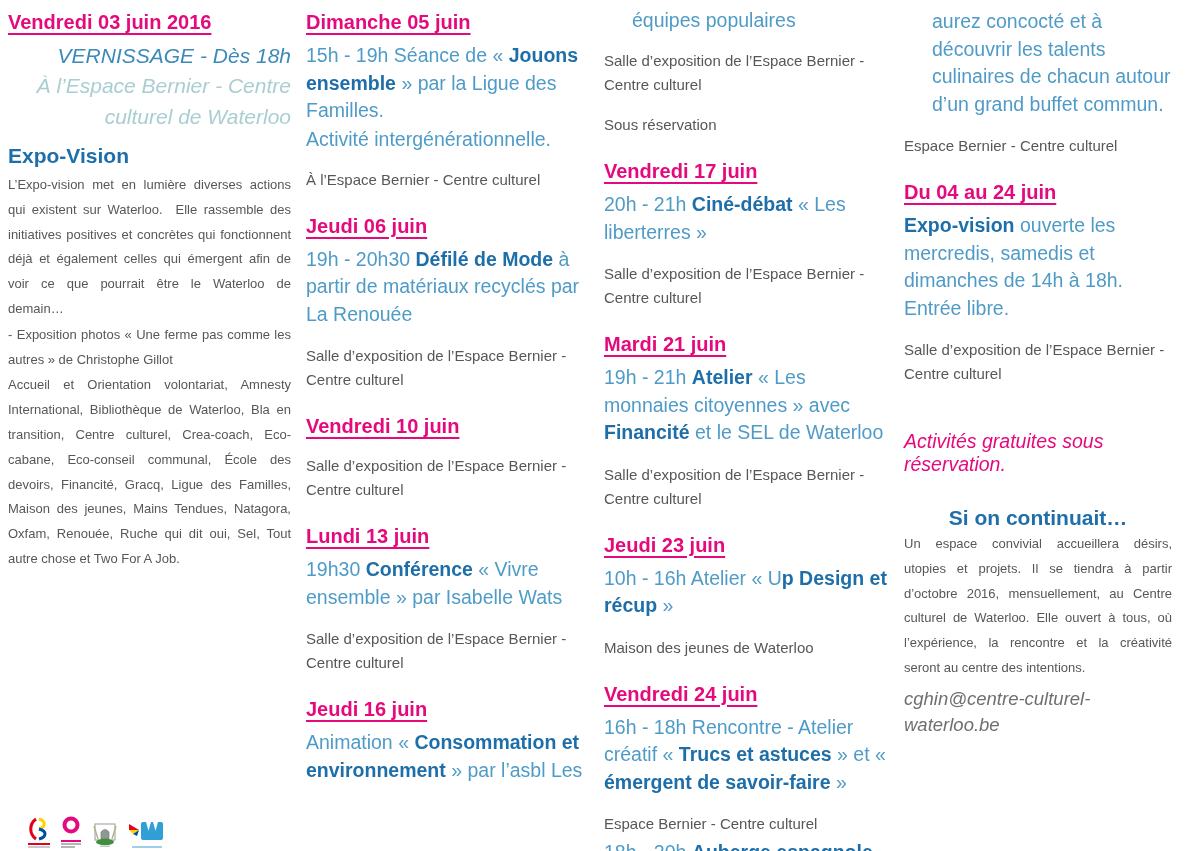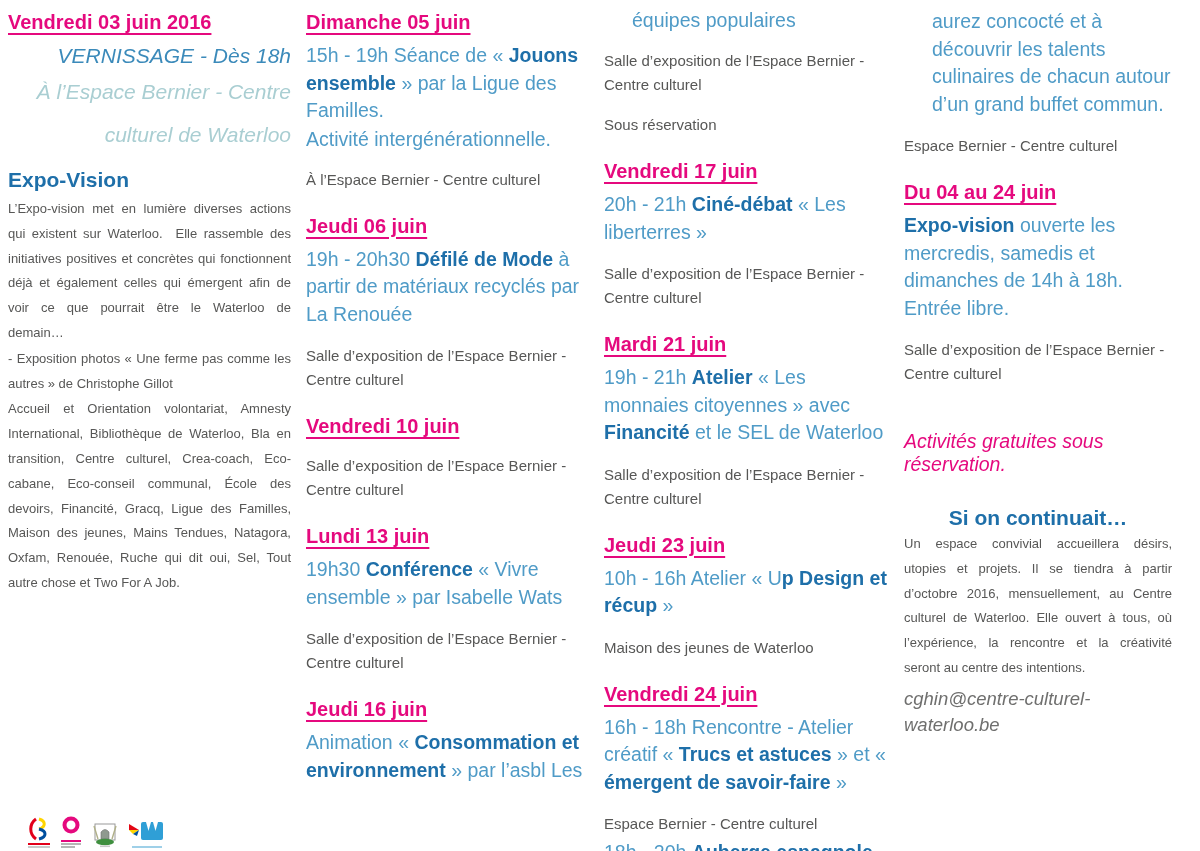--- a/index.html
+++ b/index.html
@@ -30,21 +30,21 @@
 
   .loc{font-size:15px;line-height:24px;margin:16px 0 3px;color:#575756;}
 
   .para{font-size:13px;line-height:24.8px;margin:0 0 1px;color:#575756;text-align:justify;}
 
   .head{color:#1e6fa9;font-weight:bold;font-size:21px;margin:12px 0 5px;}
   .head.center{text-align:center;margin:30px 0 2px;}
 
   .line{font-size:19.5px;font-style:italic;}
   .line.mid{color:#3b8aba;text-align:right;font-size:21px;line-height:28px;margin-top:5px;}
-  .line.pale{color:#a9ced2;text-align:right;font-size:21px;line-height:43px;margin-bottom:4px;}
+  .line.pale{color:#a9ced2;text-align:right;font-size:21px;line-height:31px;margin-bottom:4px;}
   .line.pinkline{color:#e5097e;margin-top:44px;}
   .line.email{color:#6f6f6e;font-size:18.5px;margin-top:5px;line-height:26px;}
 
   .logos{position:absolute;left:28px;bottom:3px;display:flex;align-items:flex-end;gap:11px;}
   .logo{display:flex;flex-direction:column;align-items:center;}
   .cap{margin-top:1px;}
   .cap .bar{height:2px;margin-top:1px;}
 </style>
 </head>
 <body>

